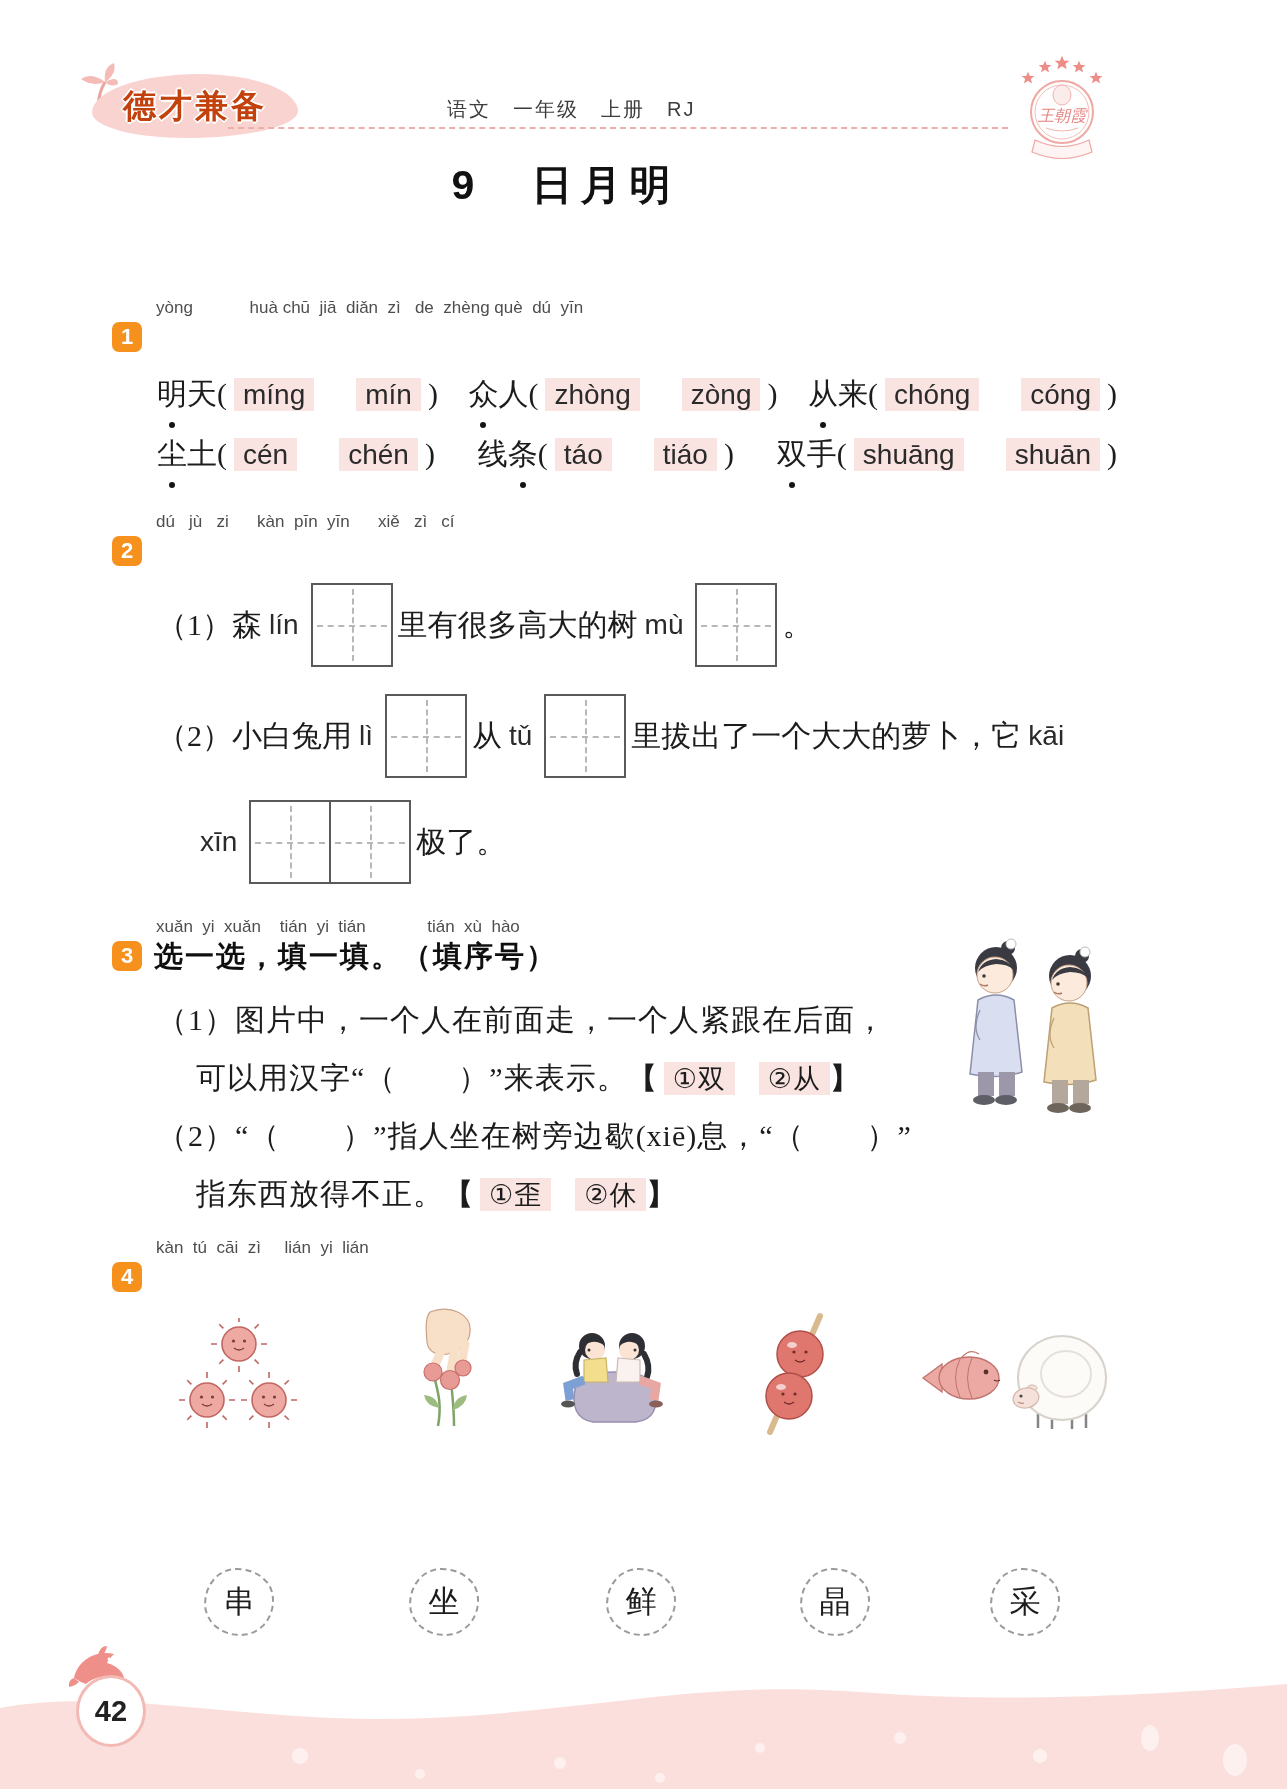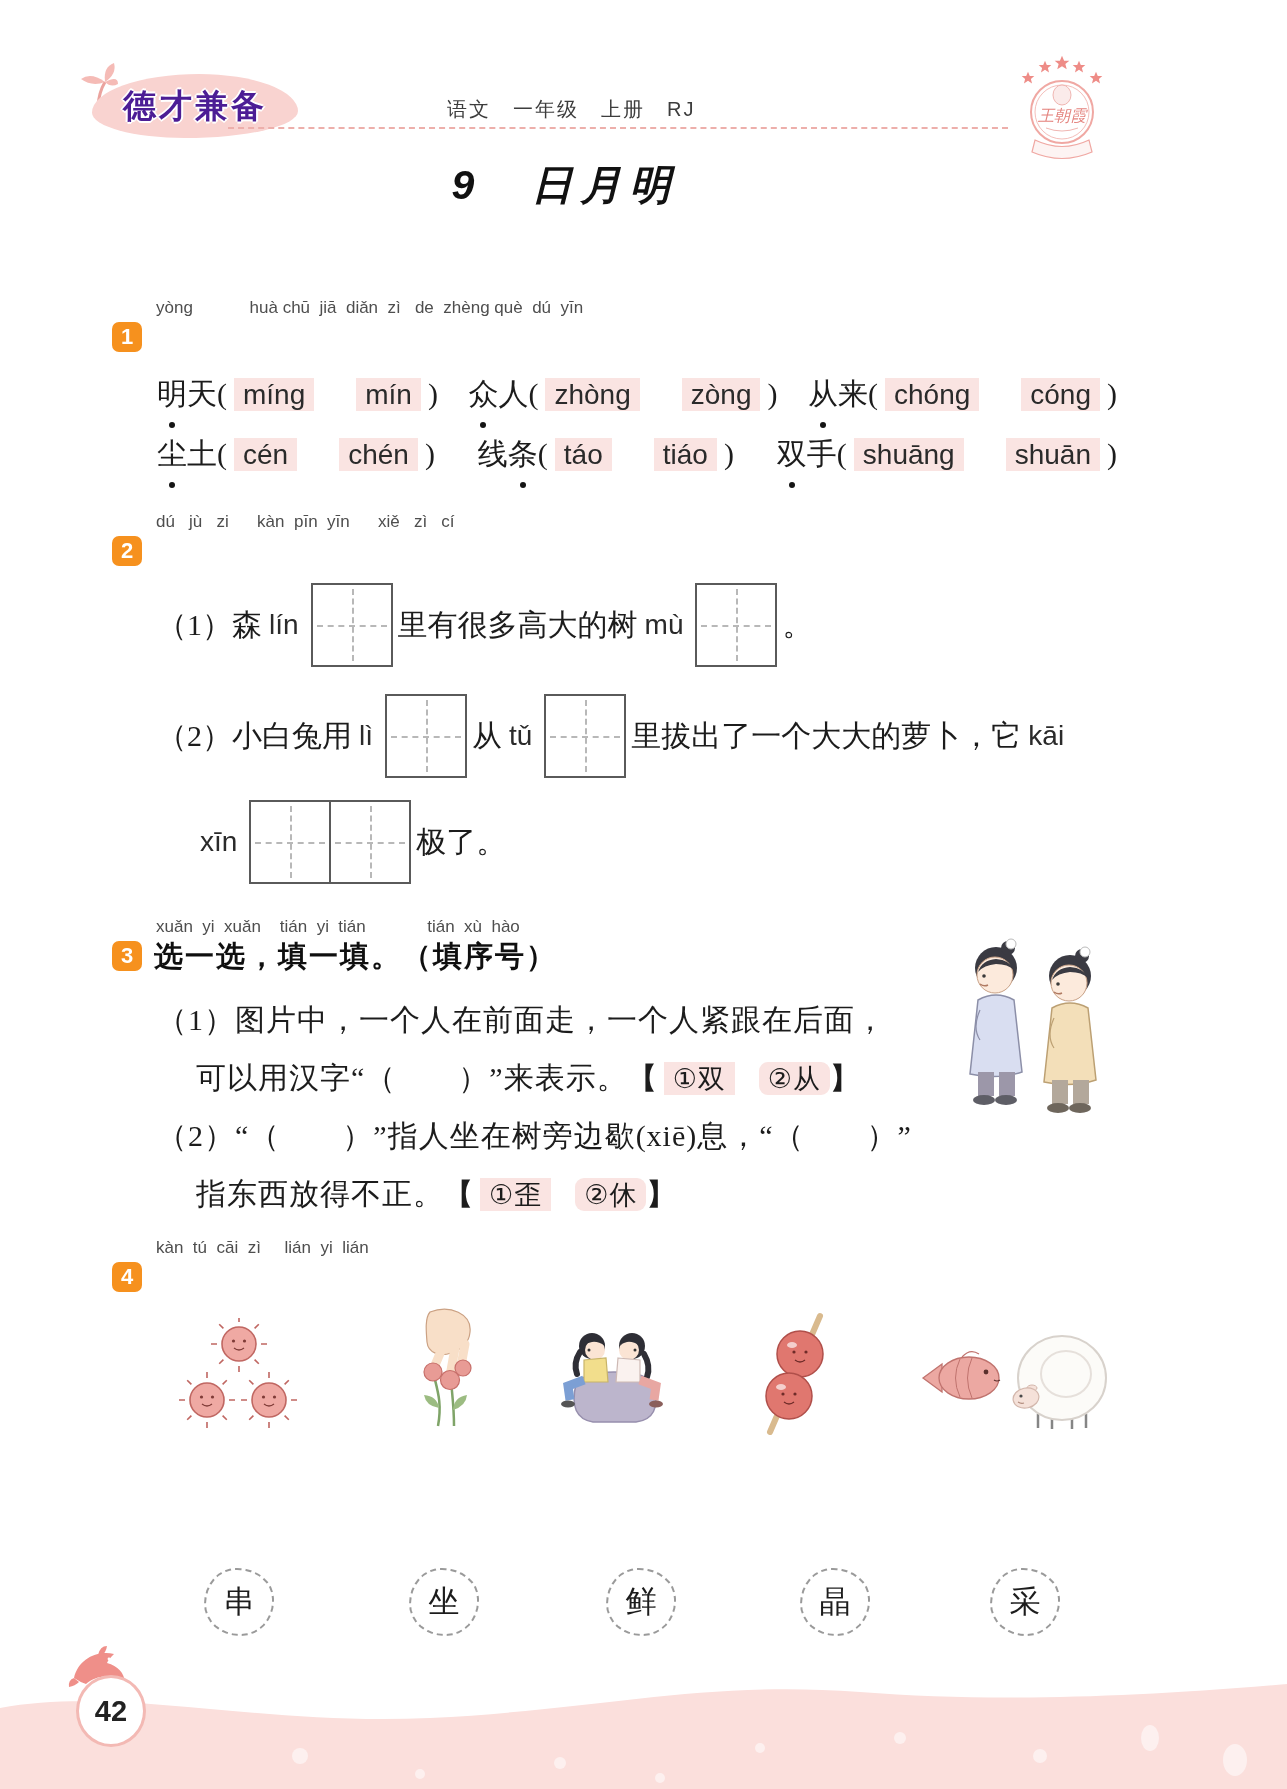--- a/index.html
+++ b/index.html
@@ -4,32 +4,32 @@
 <style>
   html,body{margin:0;padding:0;background:#ffffff;}
   .page{position:relative;width:1287px;height:1789px;background:#fff;overflow:hidden;
         font-family:"Liberation Serif",serif;color:#1c1c1c;}
 
   
   .logo-cloud{position:absolute;left:92px;top:74px;width:206px;height:64px;
     background:#F9D3D0;border-radius:52% 48% 55% 45% / 60% 58% 42% 40%;
     display:flex;align-items:center;justify-content:center;}
   .logo-cloud span{font-family:"Liberation Sans",sans-serif;font-weight:800;font-size:33px;
-    color:#4c1d95;letter-spacing:3px;
+    color:#c2410c;letter-spacing:3px;
     text-shadow:-2px 0 #fff,2px 0 #fff,0 -2px #fff,0 2px #fff,-1px -1px #fff,1px 1px #fff;}
   .subject{position:absolute;left:447px;top:96px;font-family:"Liberation Sans",sans-serif;
     font-size:20px;color:#3d3d3d;letter-spacing:2px;white-space:pre;}
   .dashline{position:absolute;left:228px;top:127px;width:780px;border-top:2px dashed #EDAFAB;}
   .palm{position:absolute;left:76px;top:60px;}
   .seal{position:absolute;left:1012px;top:54px;}
 
   
   .lesson-title{position:absolute;left:0;top:158px;width:1130px;text-align:center;
     font-family:"Liberation Sans",sans-serif;font-weight:800;font-size:41px;color:#111;
-    letter-spacing:8px;font-style:italic;}
+    letter-spacing:8px;}
 
   
   .badge{position:absolute;width:30px;height:30px;background:#F6911E;border-radius:7px;
     color:#fff;font-family:"Liberation Sans",sans-serif;font-weight:700;font-size:22px;
     display:flex;align-items:center;justify-content:center;}
   .qpinyin{position:absolute;font-family:"Liberation Sans",sans-serif;font-size:17px;
     color:#4e4e4e;white-space:pre;}
   .qtitle{position:absolute;font-family:"Liberation Sans",sans-serif;font-weight:700;
     font-size:29px;color:#0f0f0f;letter-spacing:2px;white-space:nowrap;}
 
@@ -49,21 +49,21 @@
     position:relative;background:#fff;margin:0 5px;}
   .hbox::before{content:'';position:absolute;left:50%;top:4px;bottom:4px;border-left:2px dashed #b8b8b8;}
   .hbox::after{content:'';position:absolute;top:50%;left:4px;right:4px;border-top:2px dashed #b8b8b8;}
   .hbox.joined{margin-left:-2px;}
   .hbox.first{margin-right:0;}
 
   .kline{position:absolute;font-family:"Liberation Serif",serif;font-size:30px;color:#1c1c1c;
     white-space:nowrap;letter-spacing:1px;}
   .kopt{font-family:"DejaVu Sans",sans-serif;font-size:27px;margin-top:27px;}
   .kopt.hl{margin-left:6px;}
-  .kopt.hl + .kopt.hl{margin-left:24px;border-radius:9px;}
+  .kopt.hl + .kopt.hl{margin-left:24px;}
   .bb{font-weight:bold;font-family:"DejaVu Sans",sans-serif;font-size:29px;}
 
   .pic{position:absolute;}
   .ans{position:absolute;width:66px;height:64px;background:#fff;border:2px dashed #9a9a9a;
     border-radius:46% 54% 48% 52% / 54% 46% 52% 48%;display:flex;align-items:center;
     justify-content:center;font-size:31px;font-family:"Liberation Serif",serif;}
 
   
   .wave{position:absolute;left:0;top:1668px;}
   .pageno{position:absolute;left:76px;top:1675px;width:64px;height:66px;background:#fff;

